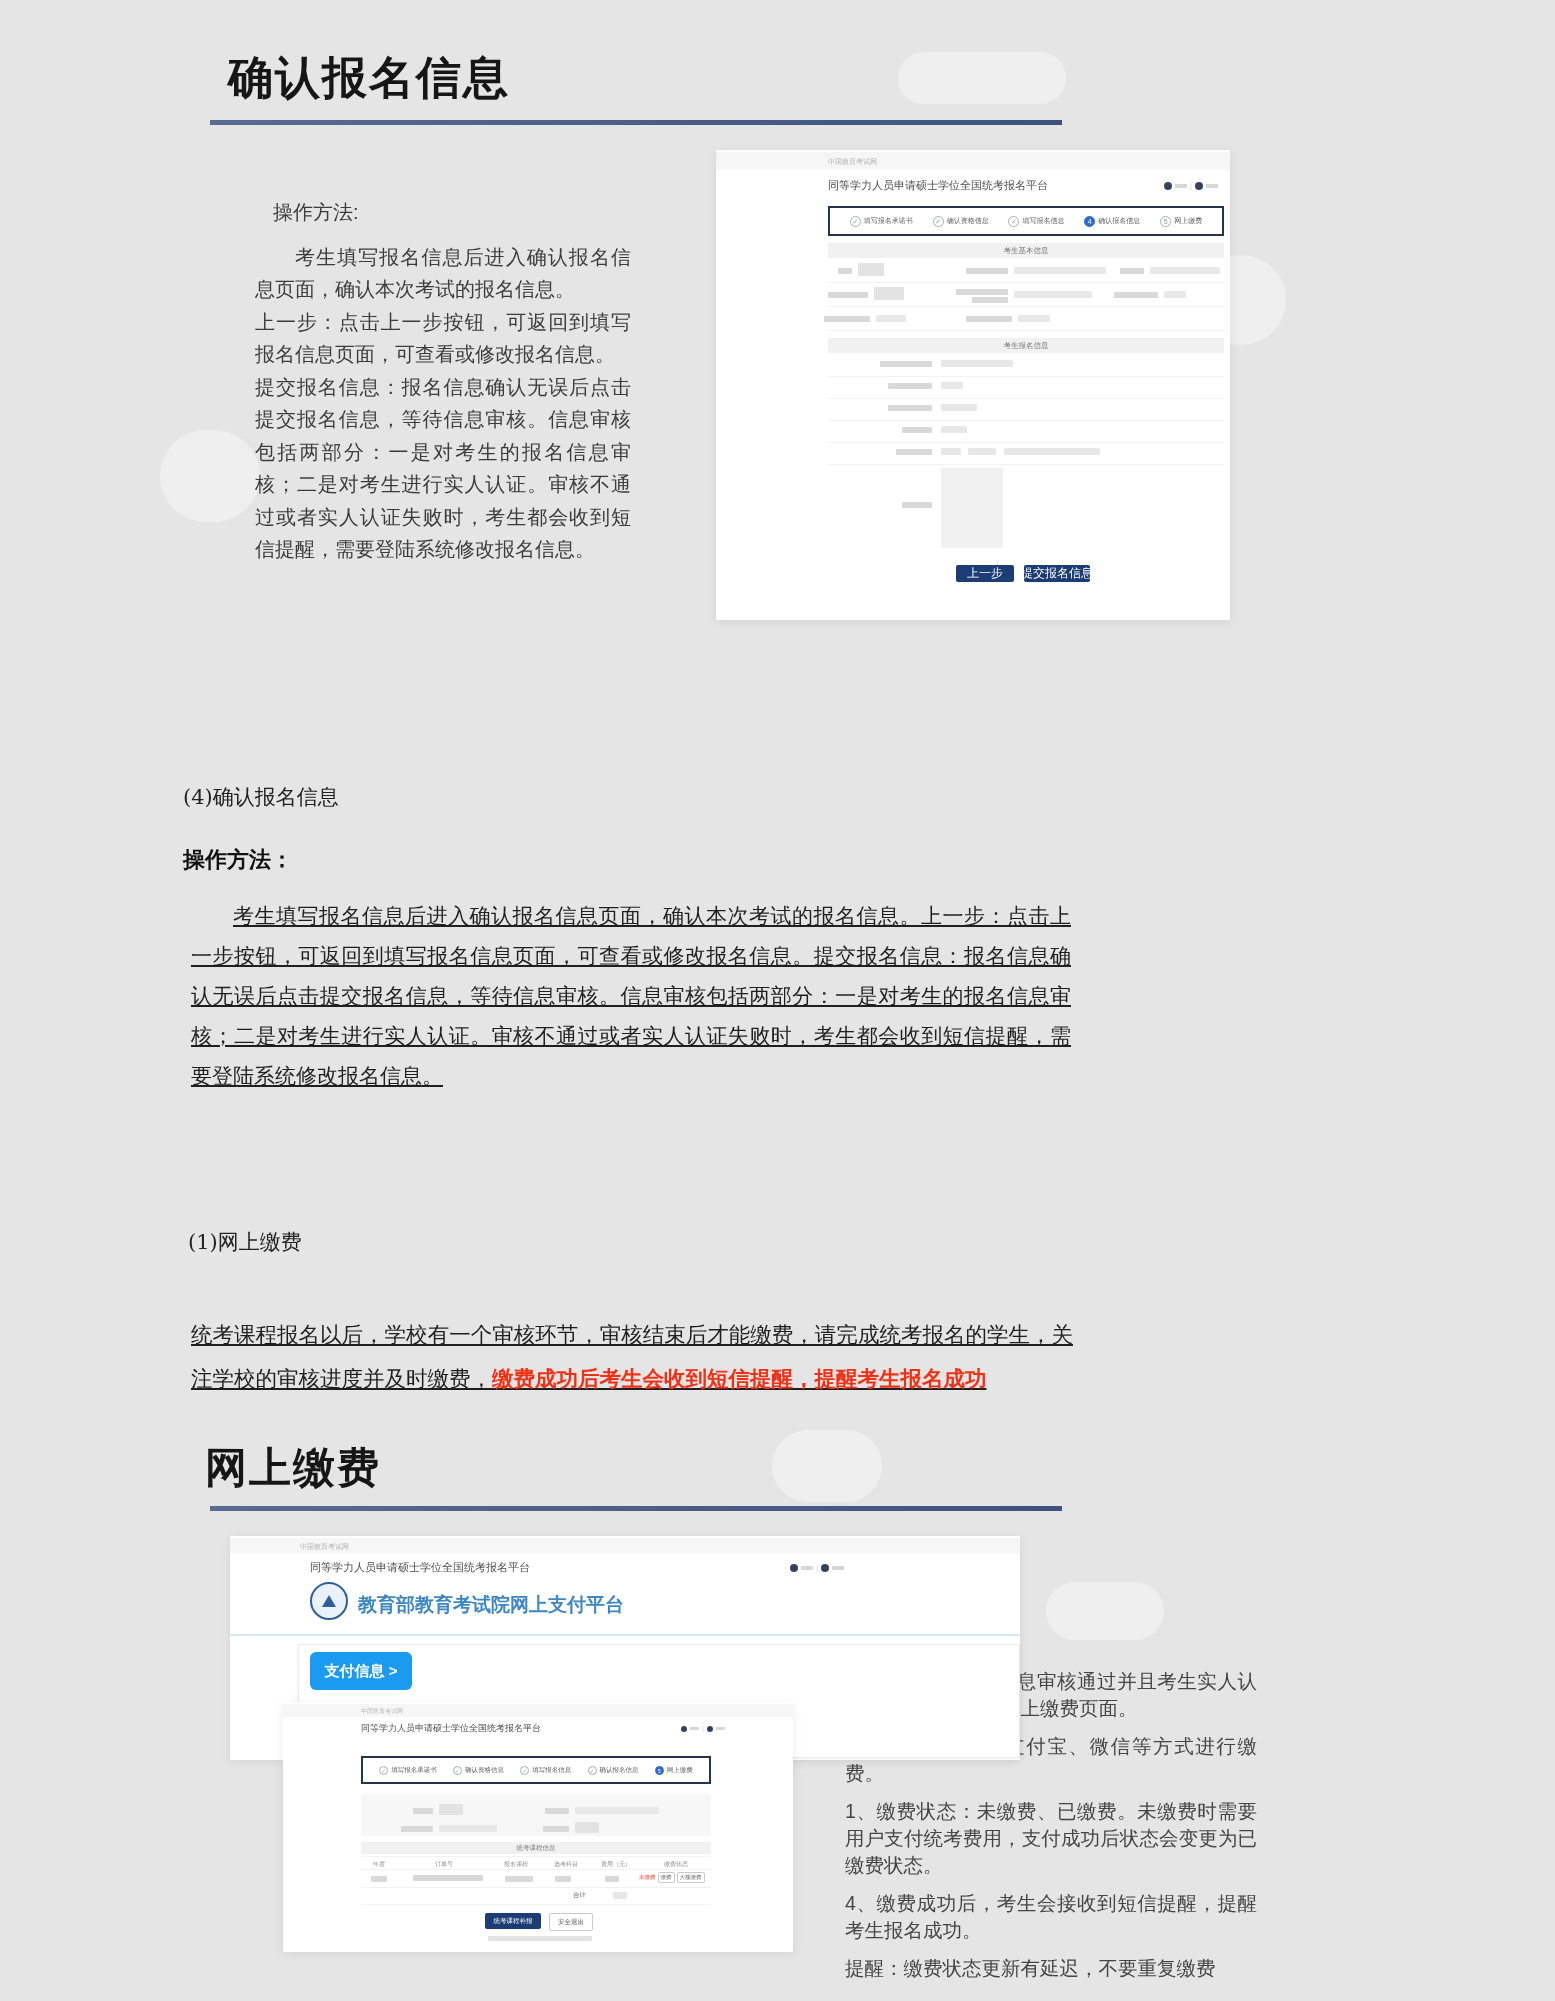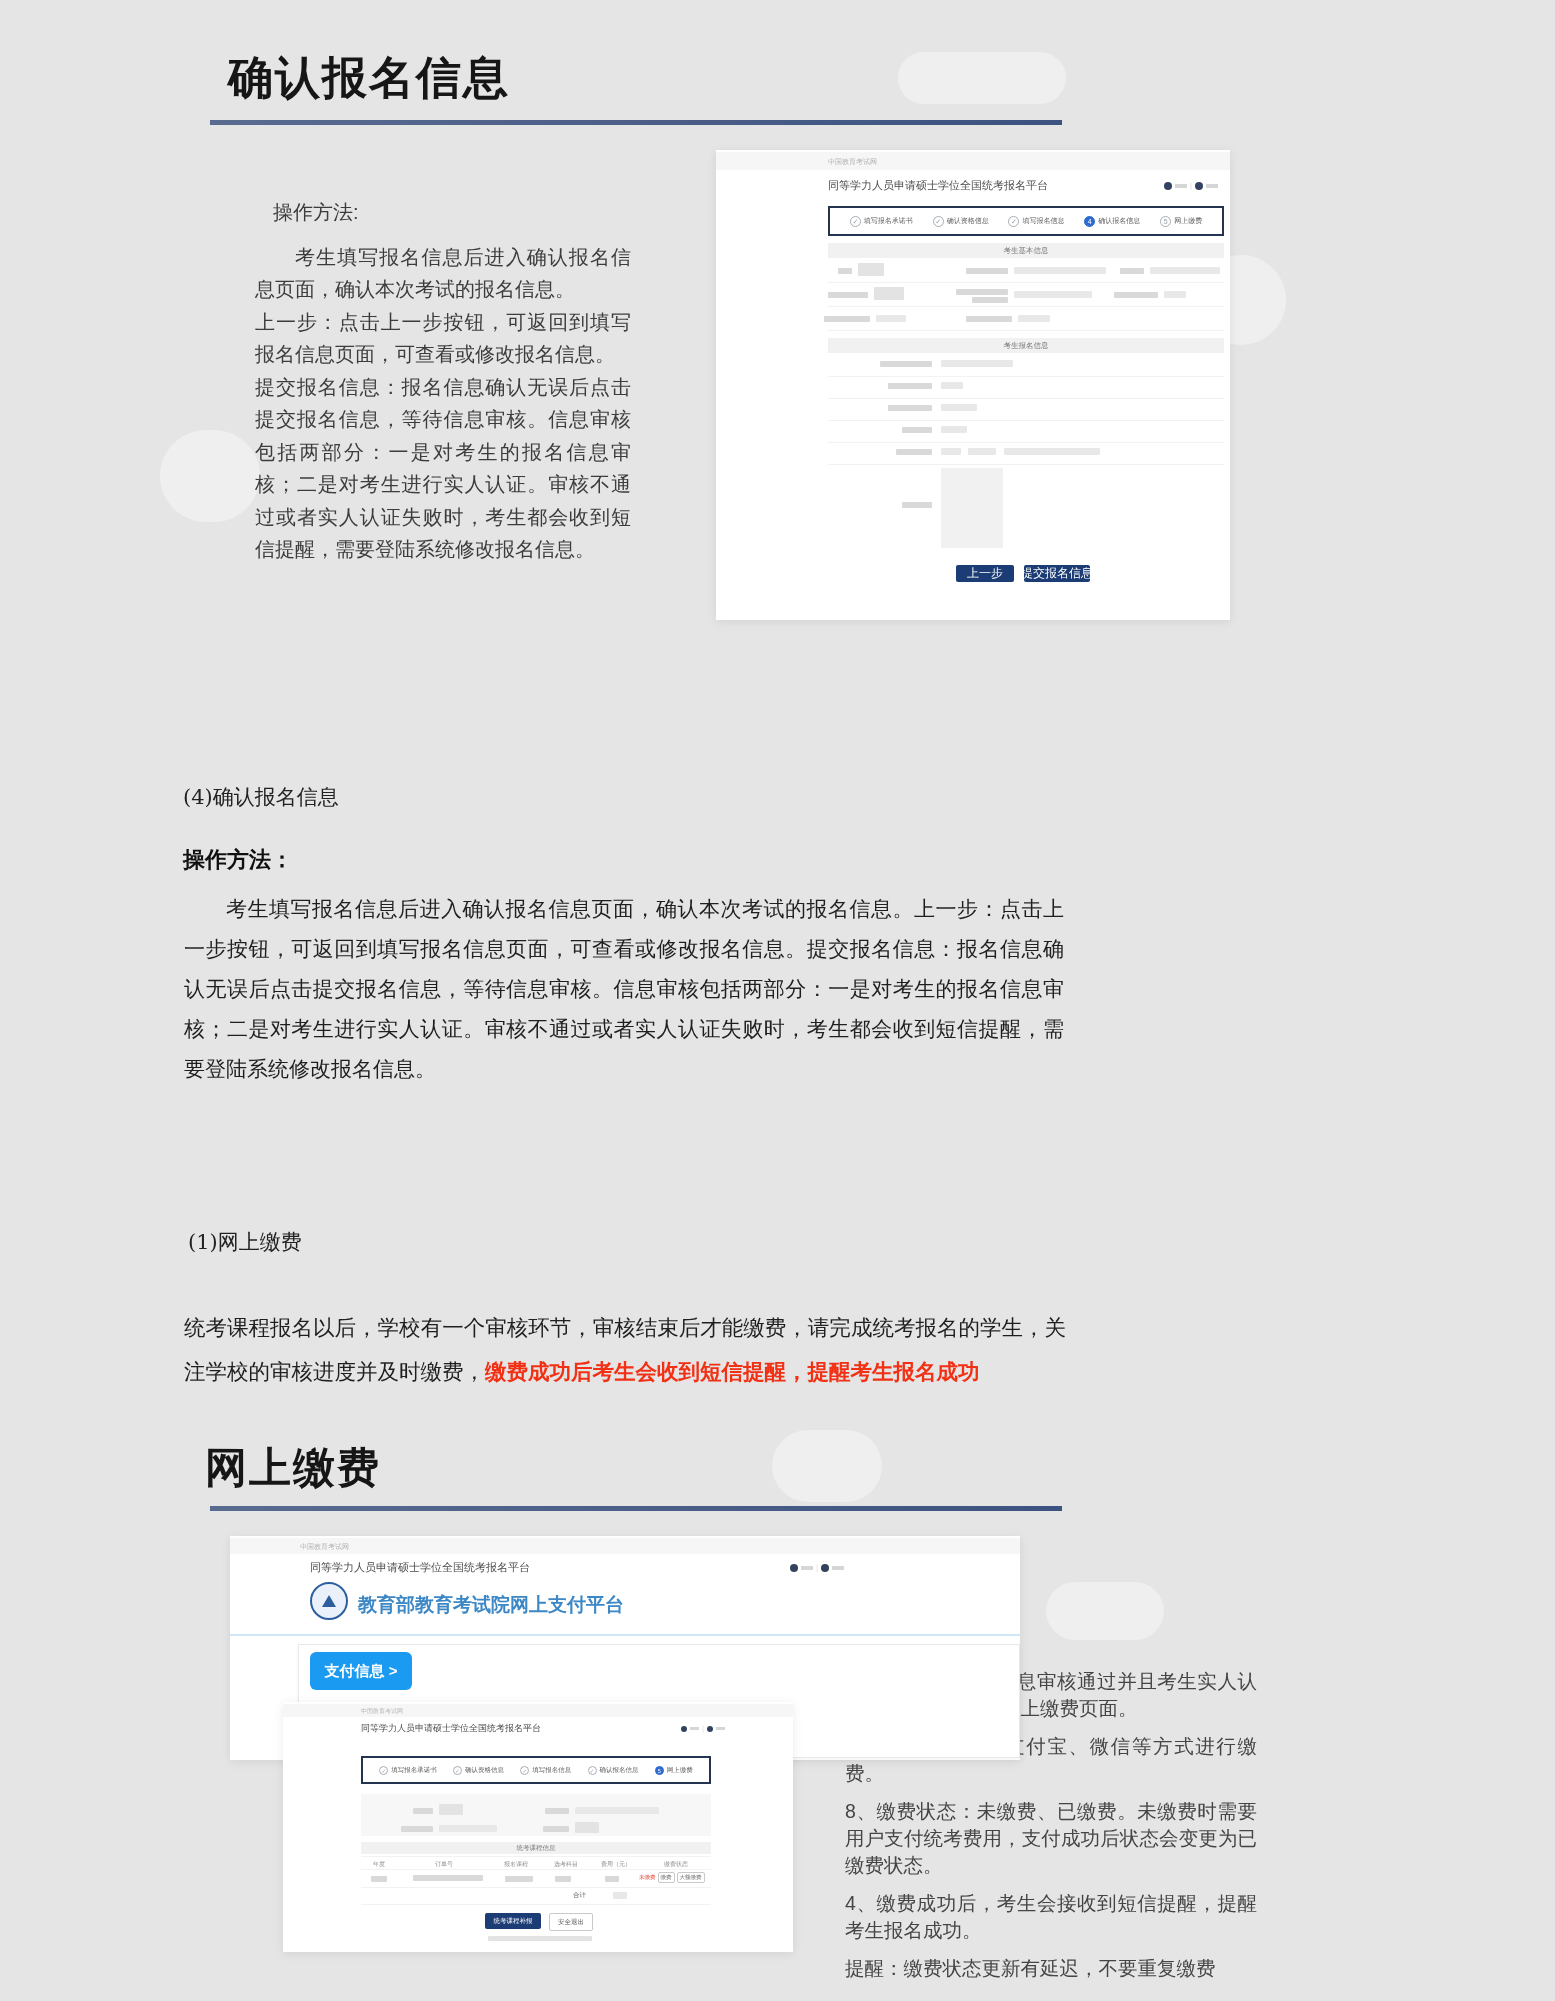--- a/index.html
+++ b/index.html
@@ -44,21 +44,21 @@
   .bar{position:absolute;height:6px;background:#d9d9d9;border-radius:1px;}
   .vbar{position:absolute;height:7px;background:#e8e8e8;border-radius:1px;}
   .vbox{position:absolute;background:#e3e3e3;border-radius:1px;}
   .rline{position:absolute;height:1px;background:#f2f2f2;}
   .navybtn{position:absolute;background:#1b3c74;color:#fff;display:flex;align-items:center;justify-content:center;border-radius:2px;font-size:12px;white-space:nowrap;cursor:pointer;}
   .navybtn.sm3{font-size:6.5px;}
   .whitebtn{position:absolute;background:#fff;border:1px solid #c9c9c9;color:#555;display:flex;align-items:center;justify-content:center;border-radius:2px;font-size:6.5px;white-space:nowrap;cursor:pointer;}
   .photo{position:absolute;background:#f1f1f1;}
 
   
-  .docp{font-family:"DejaVu Serif","Liberation Serif",serif;color:#1f1f1f;text-align:justify;margin:1px;z-index:1;}
+  .docp{font-family:"DejaVu Serif","Liberation Serif",serif;color:#1f1f1f;text-align:justify;margin:8px;z-index:1;text-decoration:underline;}
   .lbl4{font-family:"DejaVu Serif","Liberation Serif",serif;font-size:21px;color:#222;z-index:1;}
   .doch{font-family:"DejaVu Serif","Liberation Serif",serif;font-size:22px;font-weight:700;color:#101010;z-index:1;}
   .sec03{font-family:"DejaVu Serif","Liberation Serif",serif;font-size:31px;font-weight:700;color:#101010;letter-spacing:1px;z-index:1;white-space:nowrap;}
   .redbold{color:#f23014;font-weight:700;}
 
   
   .paybtn{position:absolute;background:#1a9af0;color:#fff;font-weight:700;font-size:15px;display:flex;align-items:center;justify-content:center;border-radius:6px;cursor:pointer;white-space:nowrap;}
   .logotext{position:absolute;font-size:19px;font-weight:700;color:#3c87c5;white-space:nowrap;}
   .bluedivider{position:absolute;height:2px;background:#cfe8f7;}
   .paybox{position:absolute;border:1px solid #e9e9e9;background:#fff;box-shadow:0 2px 5px rgba(0,0,0,.04);}
@@ -288,18 +288,18 @@
 
     <div class="navybtn sm3" style="left:202px;top:211px;width:56px;height:16px;">统考课程补报</div>
     <div class="whitebtn" style="left:266px;top:211px;width:42px;height:16px;">安全退出</div>
     <div class="vbar" style="left:205px;top:234px;width:104px;height:5px;background:#e3e3e3;"></div>
   </div>
 
   <div class="paycol abs" style="left:845px;top:1630px;width:412px;">
     <p class="ph">操作方法:</p>
     <p>1、只有考生报名信息审核通过并且考生实人认证成功后才能进入网上缴费页面。</p>
     <p>2、缴费时可选择支付宝、微信等方式进行缴费。</p>
-    <p>8、缴费状态：未缴费、已缴费。未缴费时需要用户支付统考费用，支付成功后状态会变更为已缴费状态。</p>
+    <p>1、缴费状态：未缴费、已缴费。未缴费时需要用户支付统考费用，支付成功后状态会变更为已缴费状态。</p>
     <p>4、缴费成功后，考生会接收到短信提醒，提醒考生报名成功。</p>
     <p>提醒：缴费状态更新有延迟，不要重复缴费</p>
   </div>
 
 </div>
 
 </body></html>

